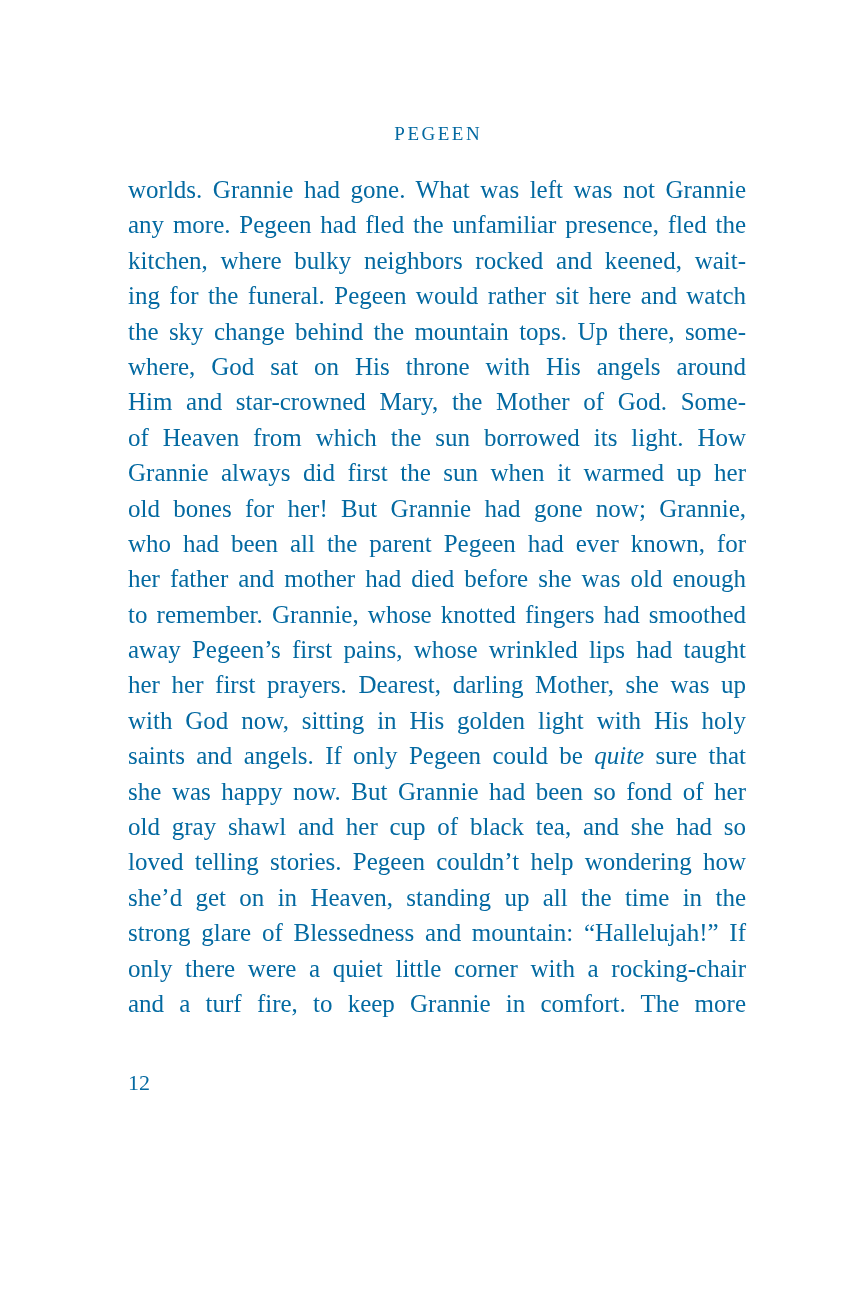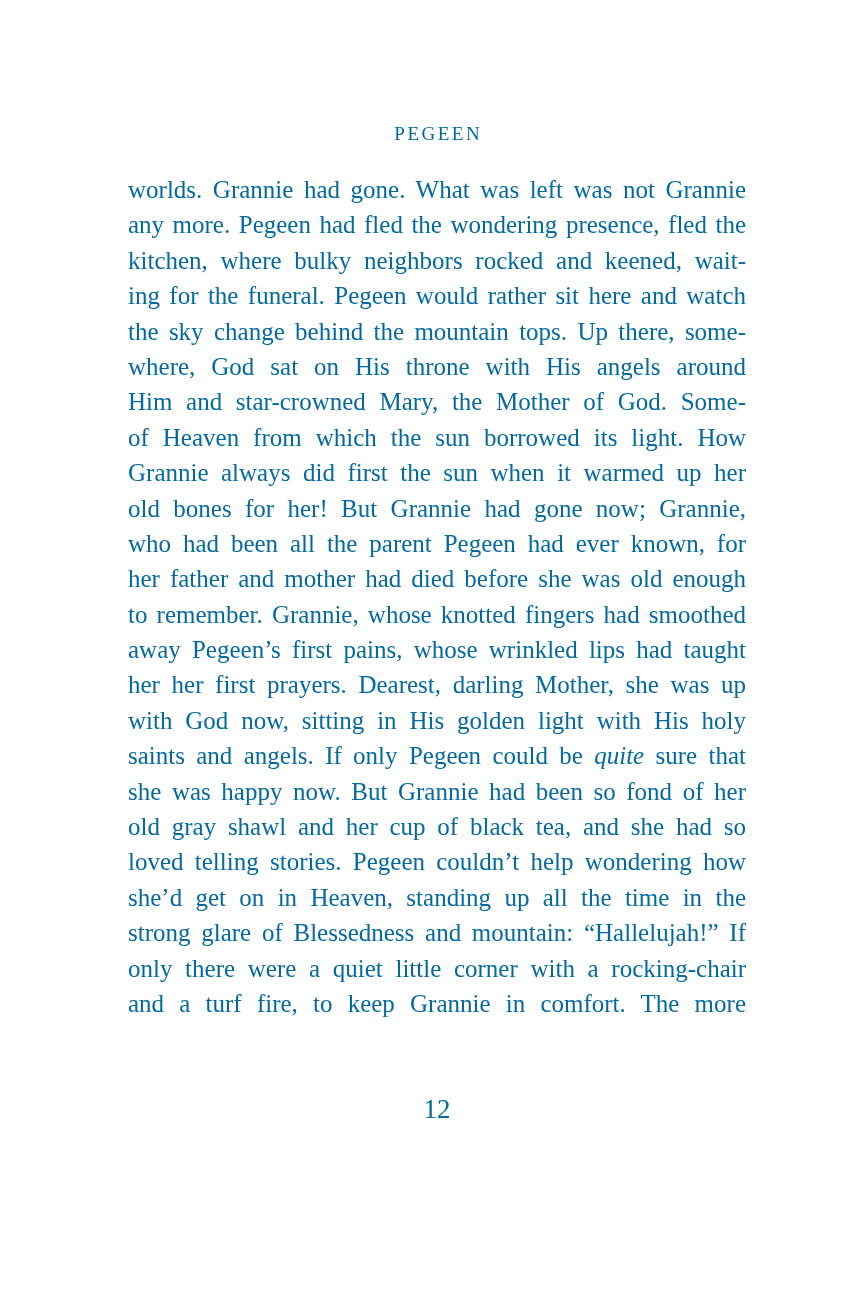--- a/index.html
+++ b/index.html
@@ -43,34 +43,33 @@
     height: 35.4px;
   }
   .line .italic {
     font-style: italic;
   }
   .page-number {
     position: absolute;
     top: 1070px;
     left: 128px;
     width: 618px;
-    text-align: center;
-    font-size: 27px;
-    margin-top: 24px;
+    text-align: left;
+    font-size: 22px;
   }
 </style>
 </head>
 <body>
 
 <div class="page" style="background: rgb(255, 255, 255); color: #0369a1;">
   <div class="running-header">PEGEEN</div>
 
   <div class="text-block">
       <div class="line">worlds. Grannie had gone. What was left was not Grannie</div>
-      <div class="line">any more. Pegeen had fled the wondering presence, fled the</div>
+      <div class="line">any more. Pegeen had fled the unfamiliar presence, fled the</div>
       <div class="line">kitchen, where bulky neighbors rocked and keened, wait-</div>
       <div class="line">ing for the funeral. Pegeen would rather sit here and watch</div>
       <div class="line">the sky change behind the mountain tops. Up there, some-</div>
       <div class="line">where, God sat on His throne with His angels around</div>
       <div class="line">Him and star-crowned Mary, the Mother of God. Some-</div>
       <div class="line">of Heaven from which the sun borrowed its light. How</div>
       <div class="line">Grannie always did first the sun when it warmed up her</div>
       <div class="line">old bones for her! But Grannie had gone now; Grannie,</div>
       <div class="line">who had been all the parent Pegeen had ever known, for</div>
       <div class="line">her father and mother had died before she was old enough</div>

